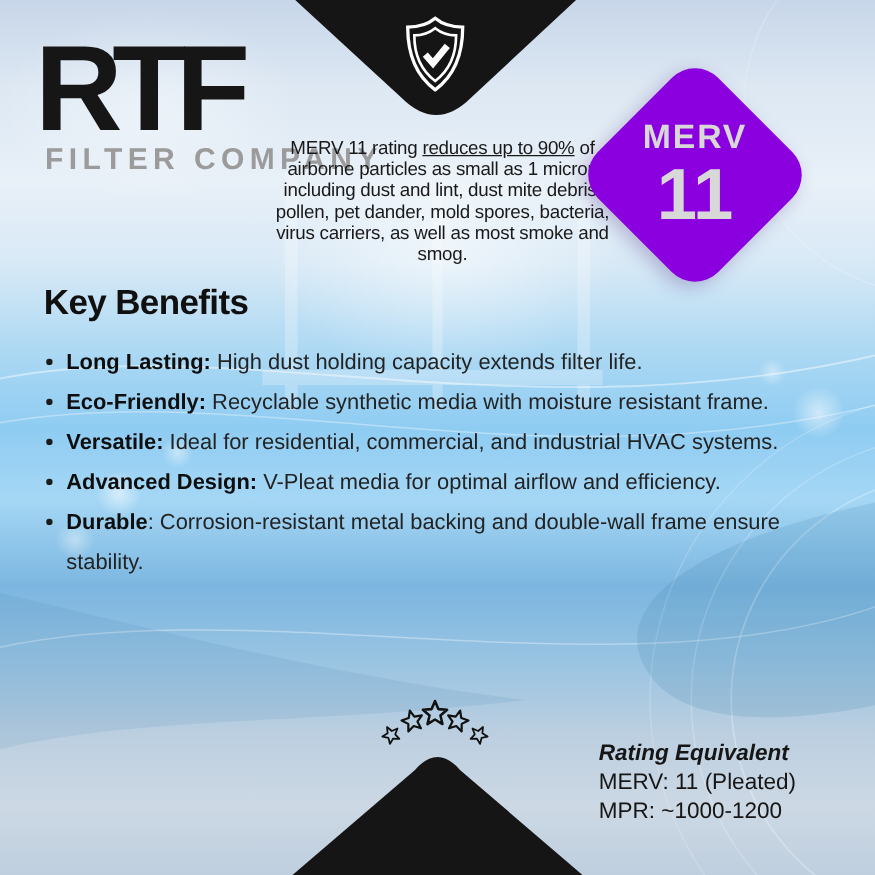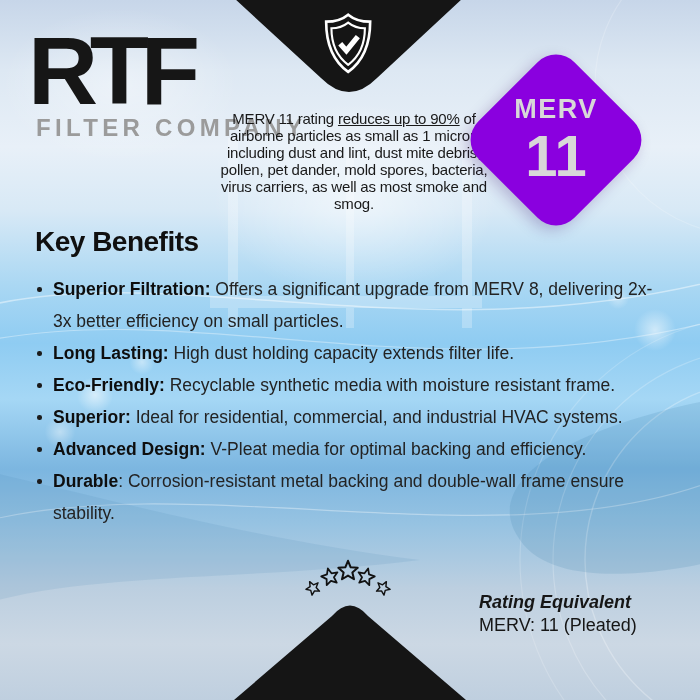--- a/index.html
+++ b/index.html
@@ -96,25 +96,24 @@
 
   <div class="diamond">
     <div class="diamond-inner">
       <div class="merv">MERV</div>
       <div class="eleven">11</div>
     </div>
   </div>
 
   <h2 class="benefits-heading">Key Benefits</h2>
   <ul class="benefits-list">
-    <li><span class="dot"></span><b>Superior Filtration:</b><span> Offers a significant upgrade from MERV 8, delivering 2x-3x better efficiency on small particles.</span></li>
     <li><span class="dot"></span><b>Long Lasting:</b><span> High dust holding capacity extends filter life.</span></li>
     <li><span class="dot"></span><b>Eco-Friendly:</b><span> Recyclable synthetic media with moisture resistant frame.</span></li>
-    <li><span class="dot"></span><b>Superior:</b><span> Ideal for residential, commercial, and industrial HVAC systems.</span></li>
-    <li><span class="dot"></span><b>Advanced Design:</b><span> V-Pleat media for optimal backing and efficiency.</span></li>
+    <li><span class="dot"></span><b>Versatile:</b><span> Ideal for residential, commercial, and industrial HVAC systems.</span></li>
+    <li><span class="dot"></span><b>Advanced Design:</b><span> V-Pleat media for optimal airflow and efficiency.</span></li>
     <li><span class="dot"></span><b>Durable</b><span>: Corrosion-resistant metal backing and double-wall frame ensure stability.</span></li>
   </ul>
 
   <svg class="abs" style="left:270px;top:551px;" width="160" height="56" viewBox="0 0 160 56">
     <defs>
       <path id="star" d="M0,-10 L2.64,-3.64 L9.51,-3.09 L4.28,1.39 L5.88,8.09 L0,4.5 L-5.88,8.09 L-4.28,1.39 L-9.51,-3.09 L-2.64,-3.64 Z"></path>
     </defs>
     <g fill="none" stroke="#111111" stroke-width="2" stroke-linejoin="round">
       <use href="#star" transform="translate(43,37) rotate(-28) scale(0.72)" vector-effect="non-scaling-stroke"></use>
       <use href="#star" transform="translate(60,26) rotate(-14) scale(0.88)" vector-effect="non-scaling-stroke"></use>
@@ -124,15 +123,16 @@
     </g>
   </svg>
 
   <svg class="abs" style="left:0;top:590px;" width="700" height="110" viewBox="0 0 700 110">
     <path d="M234,110 L332,26 Q350,5 368,26 L466,110 Z" fill="#151515"></path>
   </svg>
 
   <div class="rating">
     <div class="rating-title">Rating Equivalent</div>
     <div class="rating-line">MERV: 11 (Pleated)</div>
+    <div class="rating-line">MPR: ~1000-1200</div>
   </div>
 
 </div>
 
 </body></html>

